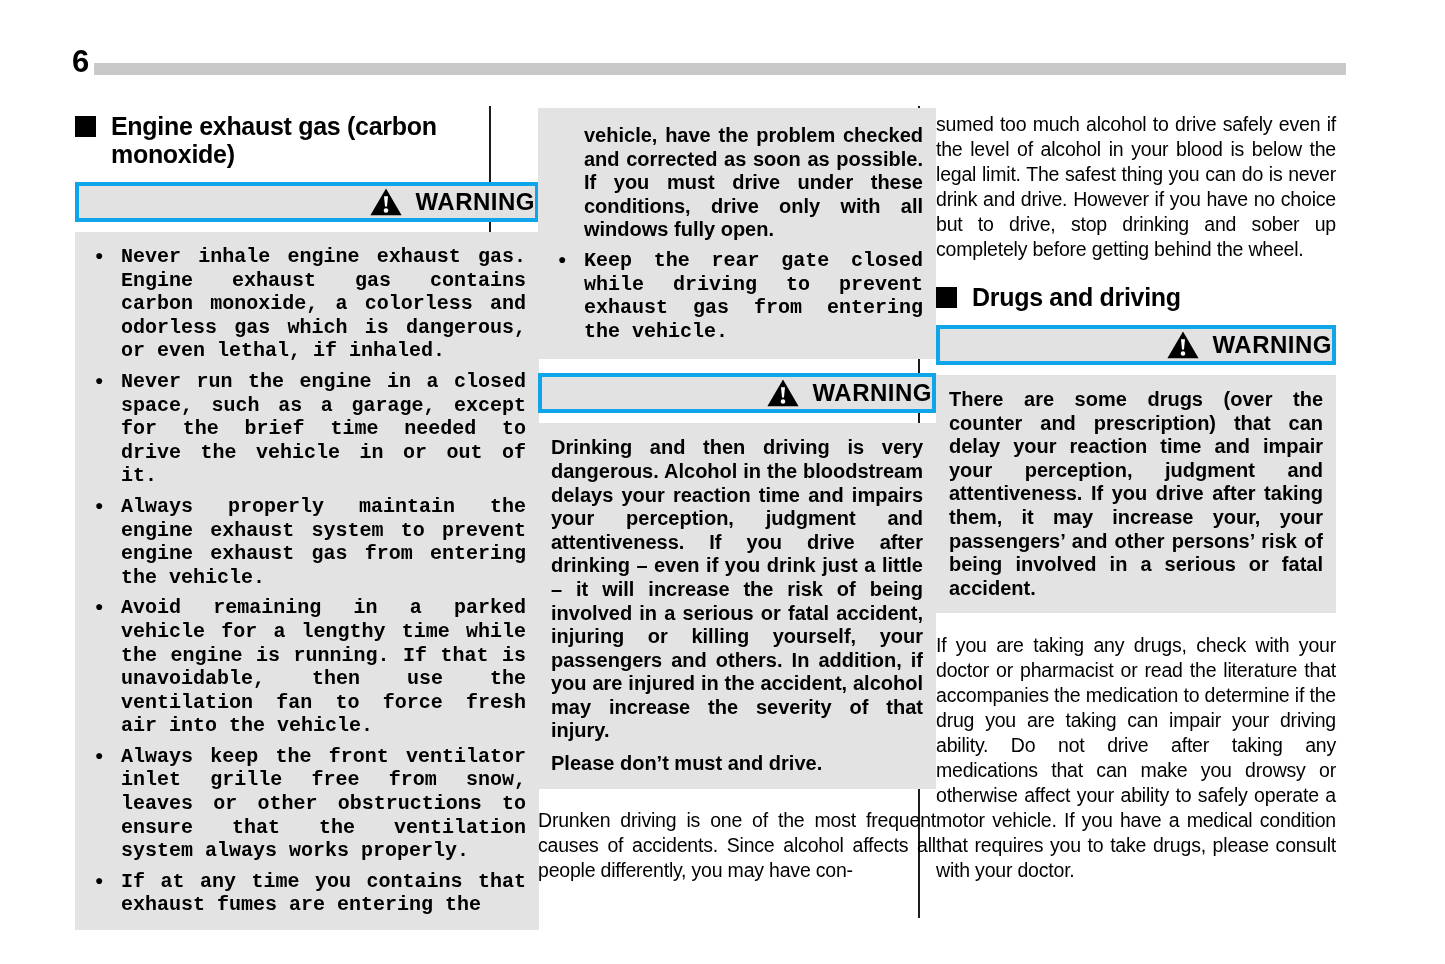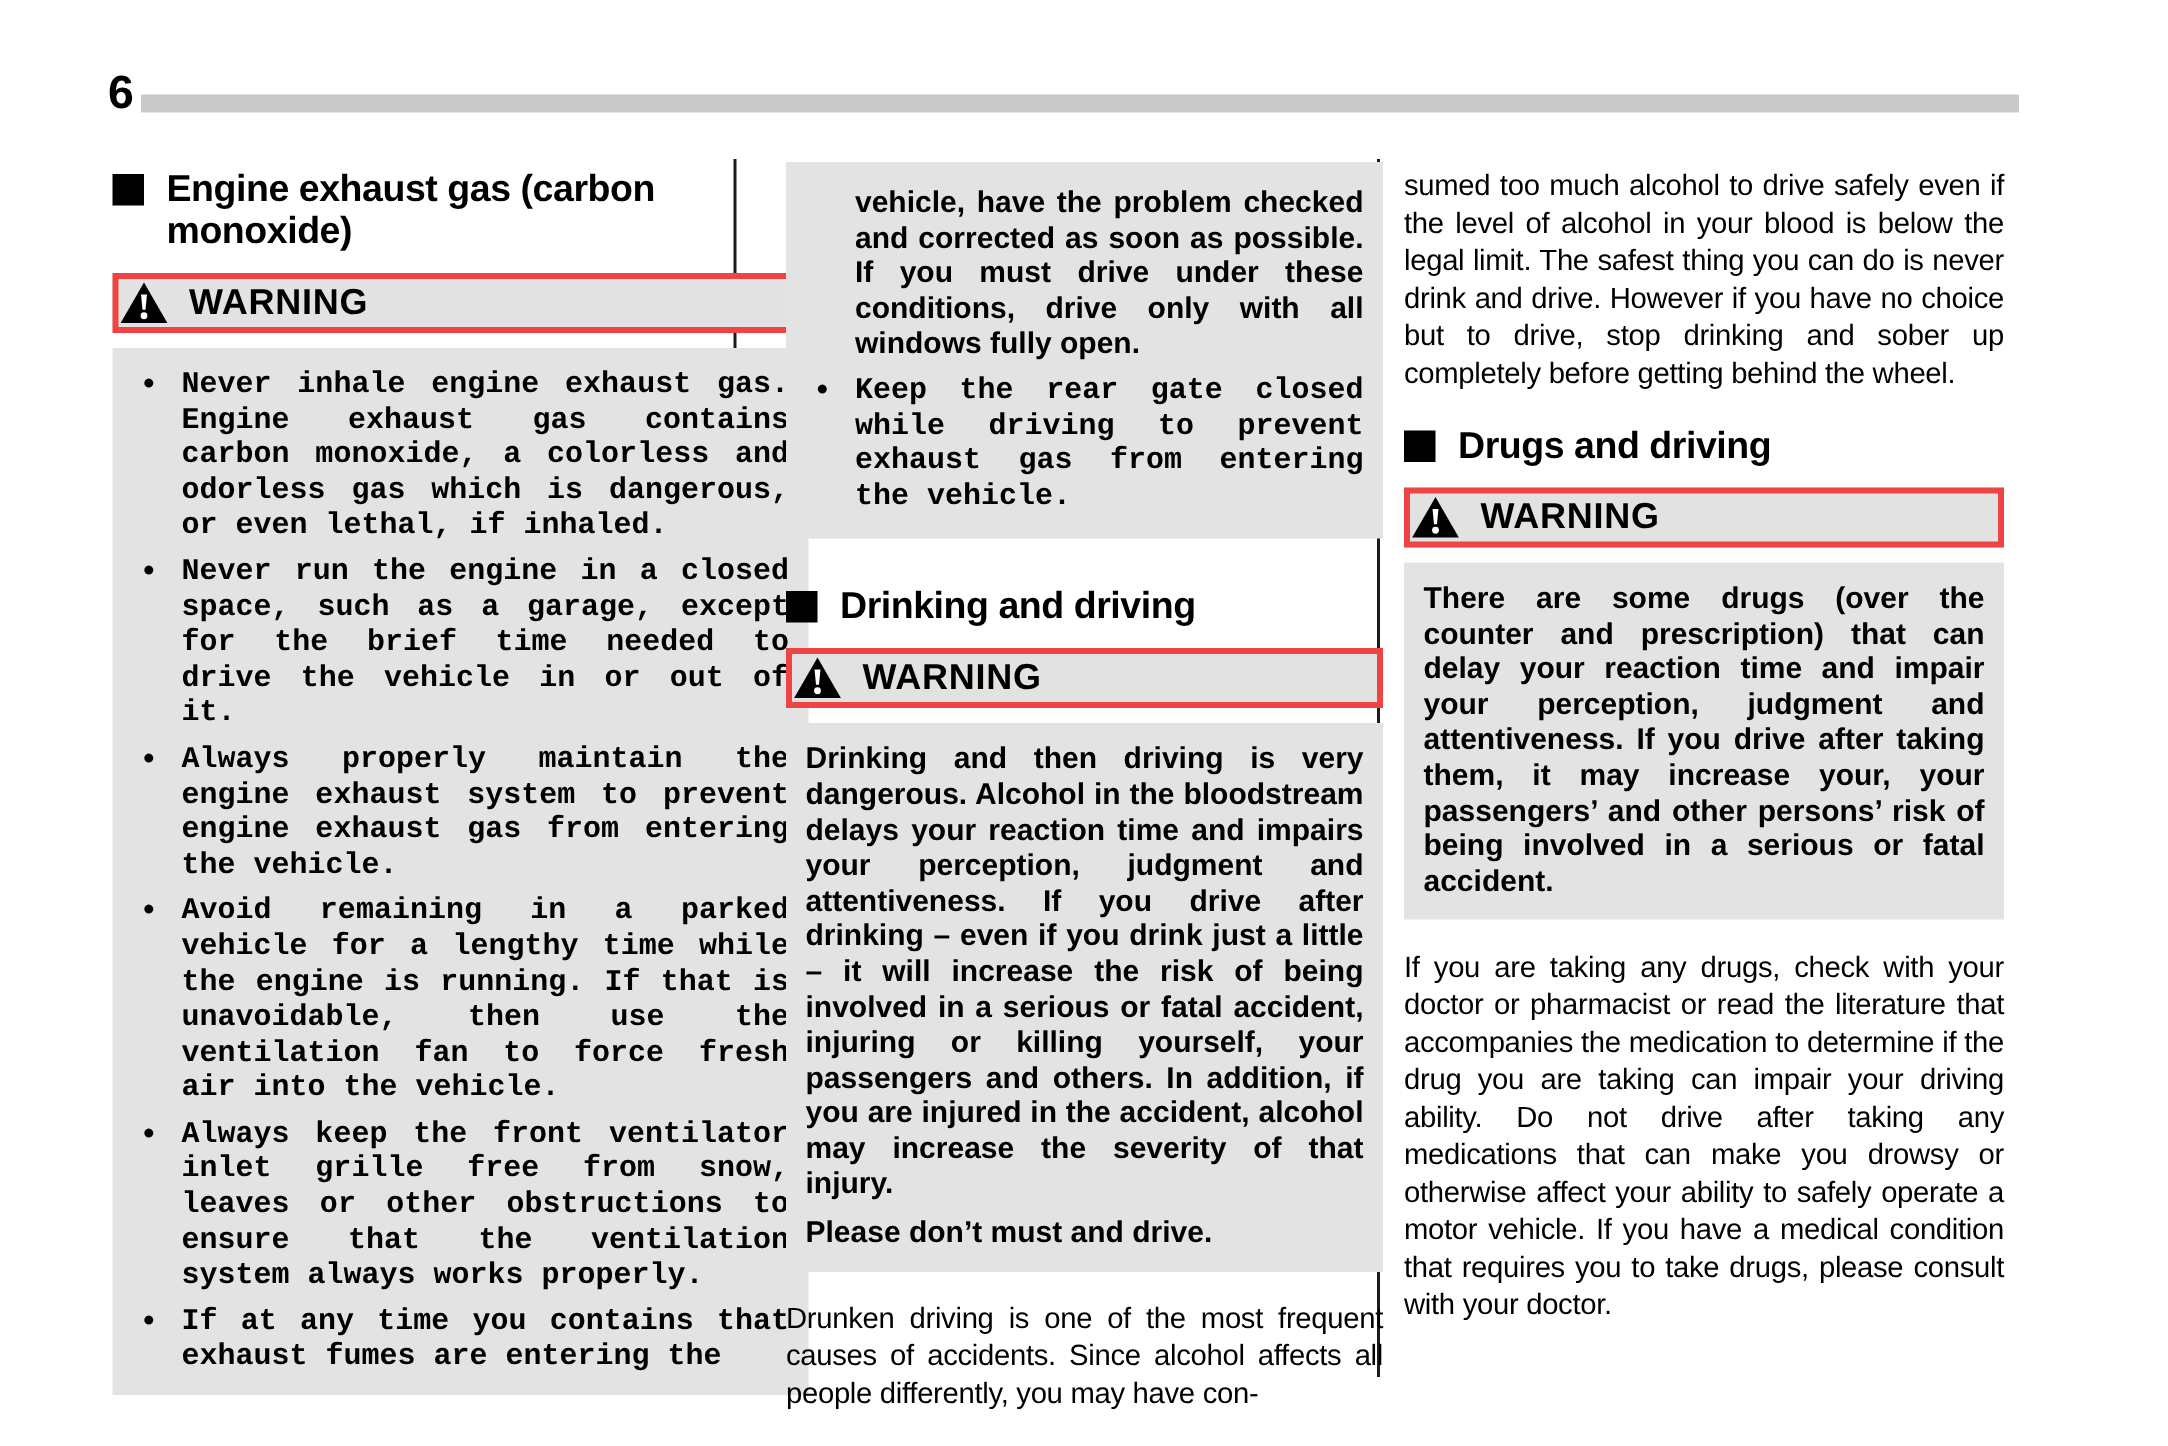--- a/index.html
+++ b/index.html
@@ -27,41 +27,41 @@
   .divider {
     position:absolute; top:106px; height:812px; width:2px;
     background:#1c1c1c;
   }
   .d1 { left:489px; }
   .d2 { left:918px; }
 
   
   .col { position:absolute; top:112px; }
   .col1 { left:75px;  width:464px; }
-  .col2 { left:524px; width:398px; top:108px; }
+  .col2 { left:538px; width:398px; top:108px; }
   .col3 { left:936px; width:400px; }
 
   
   .sec-heading {
     display:flex; gap:15px; margin:0;
     font-size:25px; font-weight:bold; line-height:28px;
     letter-spacing:-0.3px;
   }
   .sq {
     flex:none; width:21px; height:21px; background:#000;
     margin-top:4px;
   }
 
   
   .warn-head {
     margin-top:14px;
-    border:4px solid #ef4444;
+    border:4px solid #0ea5e9;
     background:#e2e2e2;
     height:32px;
-    display:flex; align-items:center; justify-content:flex-start;
+    display:flex; align-items:center; justify-content:flex-end;
     gap:13px;
   }
   .warn-icon { width:34px; height:30px; display:block; }
   .warn-label {
     font-size:24px; font-weight:bold; letter-spacing:0.5px; line-height:1;
   }
 
   
   .warn-body {
     margin-top:10px;
@@ -147,24 +147,20 @@
 
 <section class="col col2">
   <div class="warn-body" style="margin-top:0; padding-top:16px; padding-bottom:16px;">
     <div class="indent">vehicle, have the problem checked and corrected as soon as possible. If you must drive under these conditions, drive only with all windows fully open.</div>
     <div class="bullet">
       <span class="dot"></span>
       <span class="btxt">Keep the rear gate closed while driving to prevent exhaust gas from entering the vehicle.</span>
     </div>
   </div>
 
-  <h2 class="sec-heading" style="margin-top:31px;">
-    <span class="sq"></span>
-    <span>Drinking and driving</span>
-  </h2>
 
   <div class="warn-head">
     <svg class="warn-icon" viewBox="0 0 120 104" aria-hidden="true">
       <path d="M60 4 L115 99 H5 Z" fill="#000"></path>
       <polygon points="53,32 67,32 63.5,68 56.5,68" fill="#fff"></polygon>
       <circle cx="60" cy="82" r="8" fill="#fff"></circle>
     </svg>
     <span class="warn-label">WARNING</span>
   </div>
 

